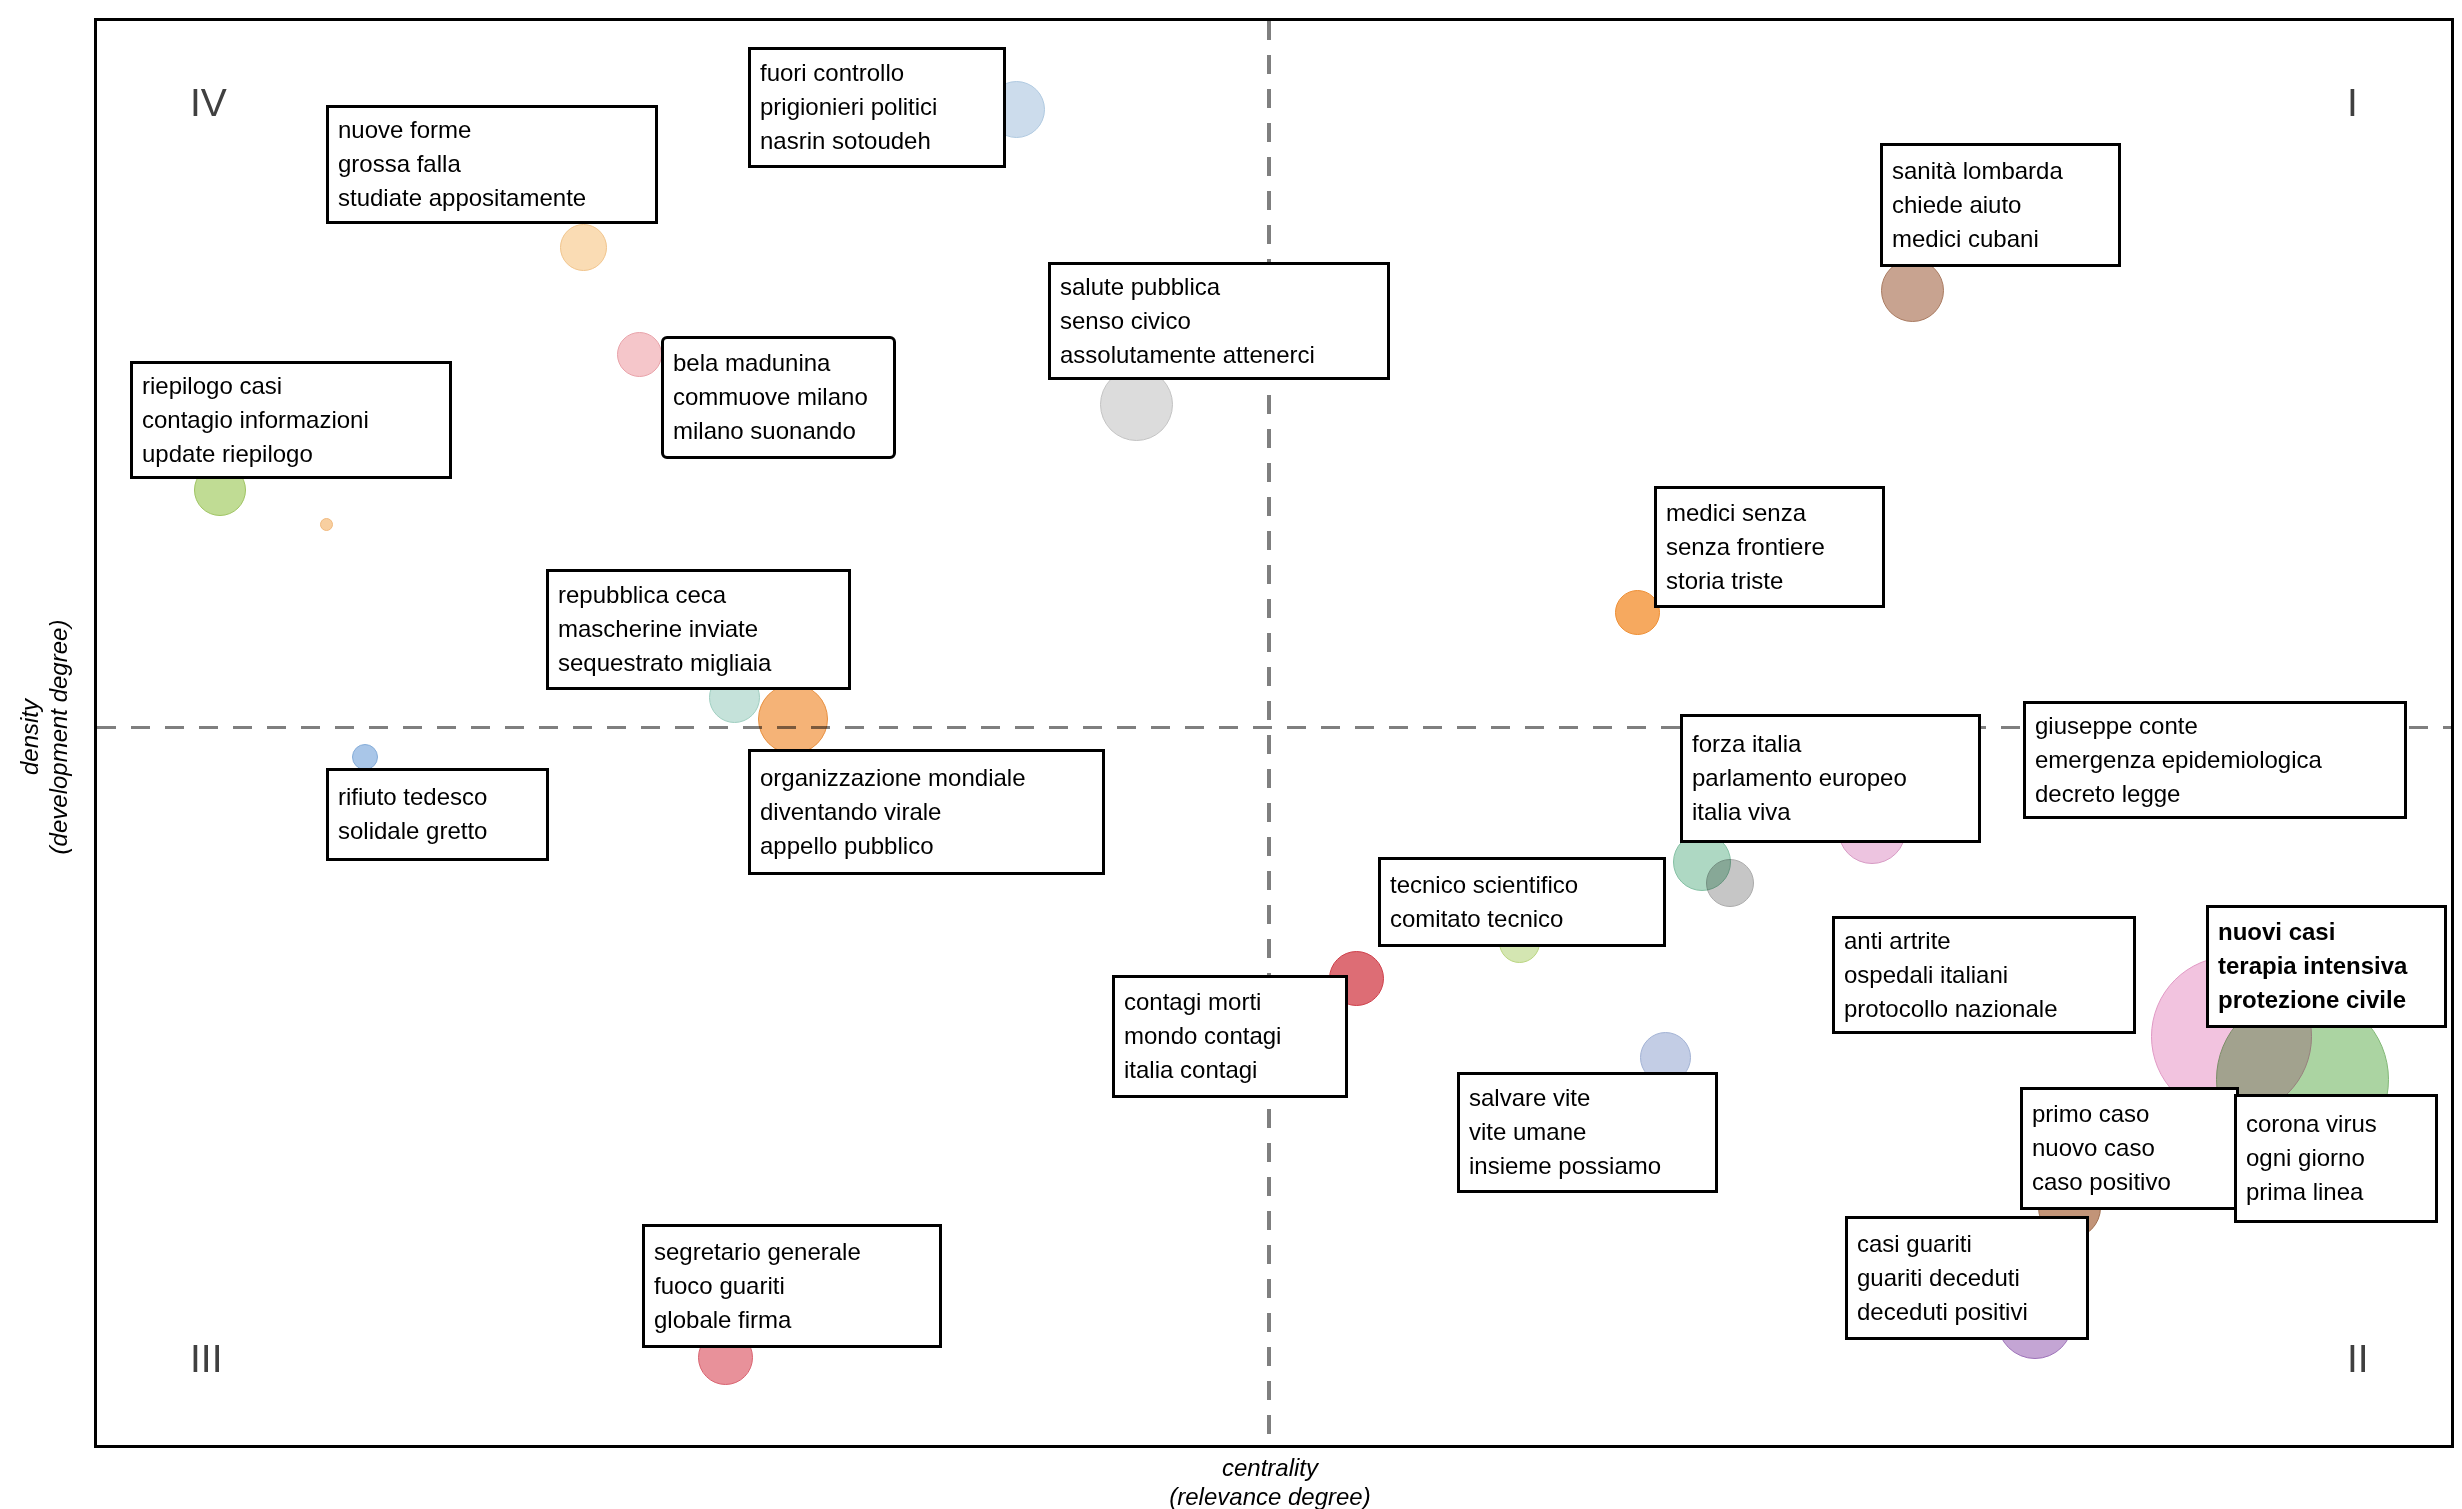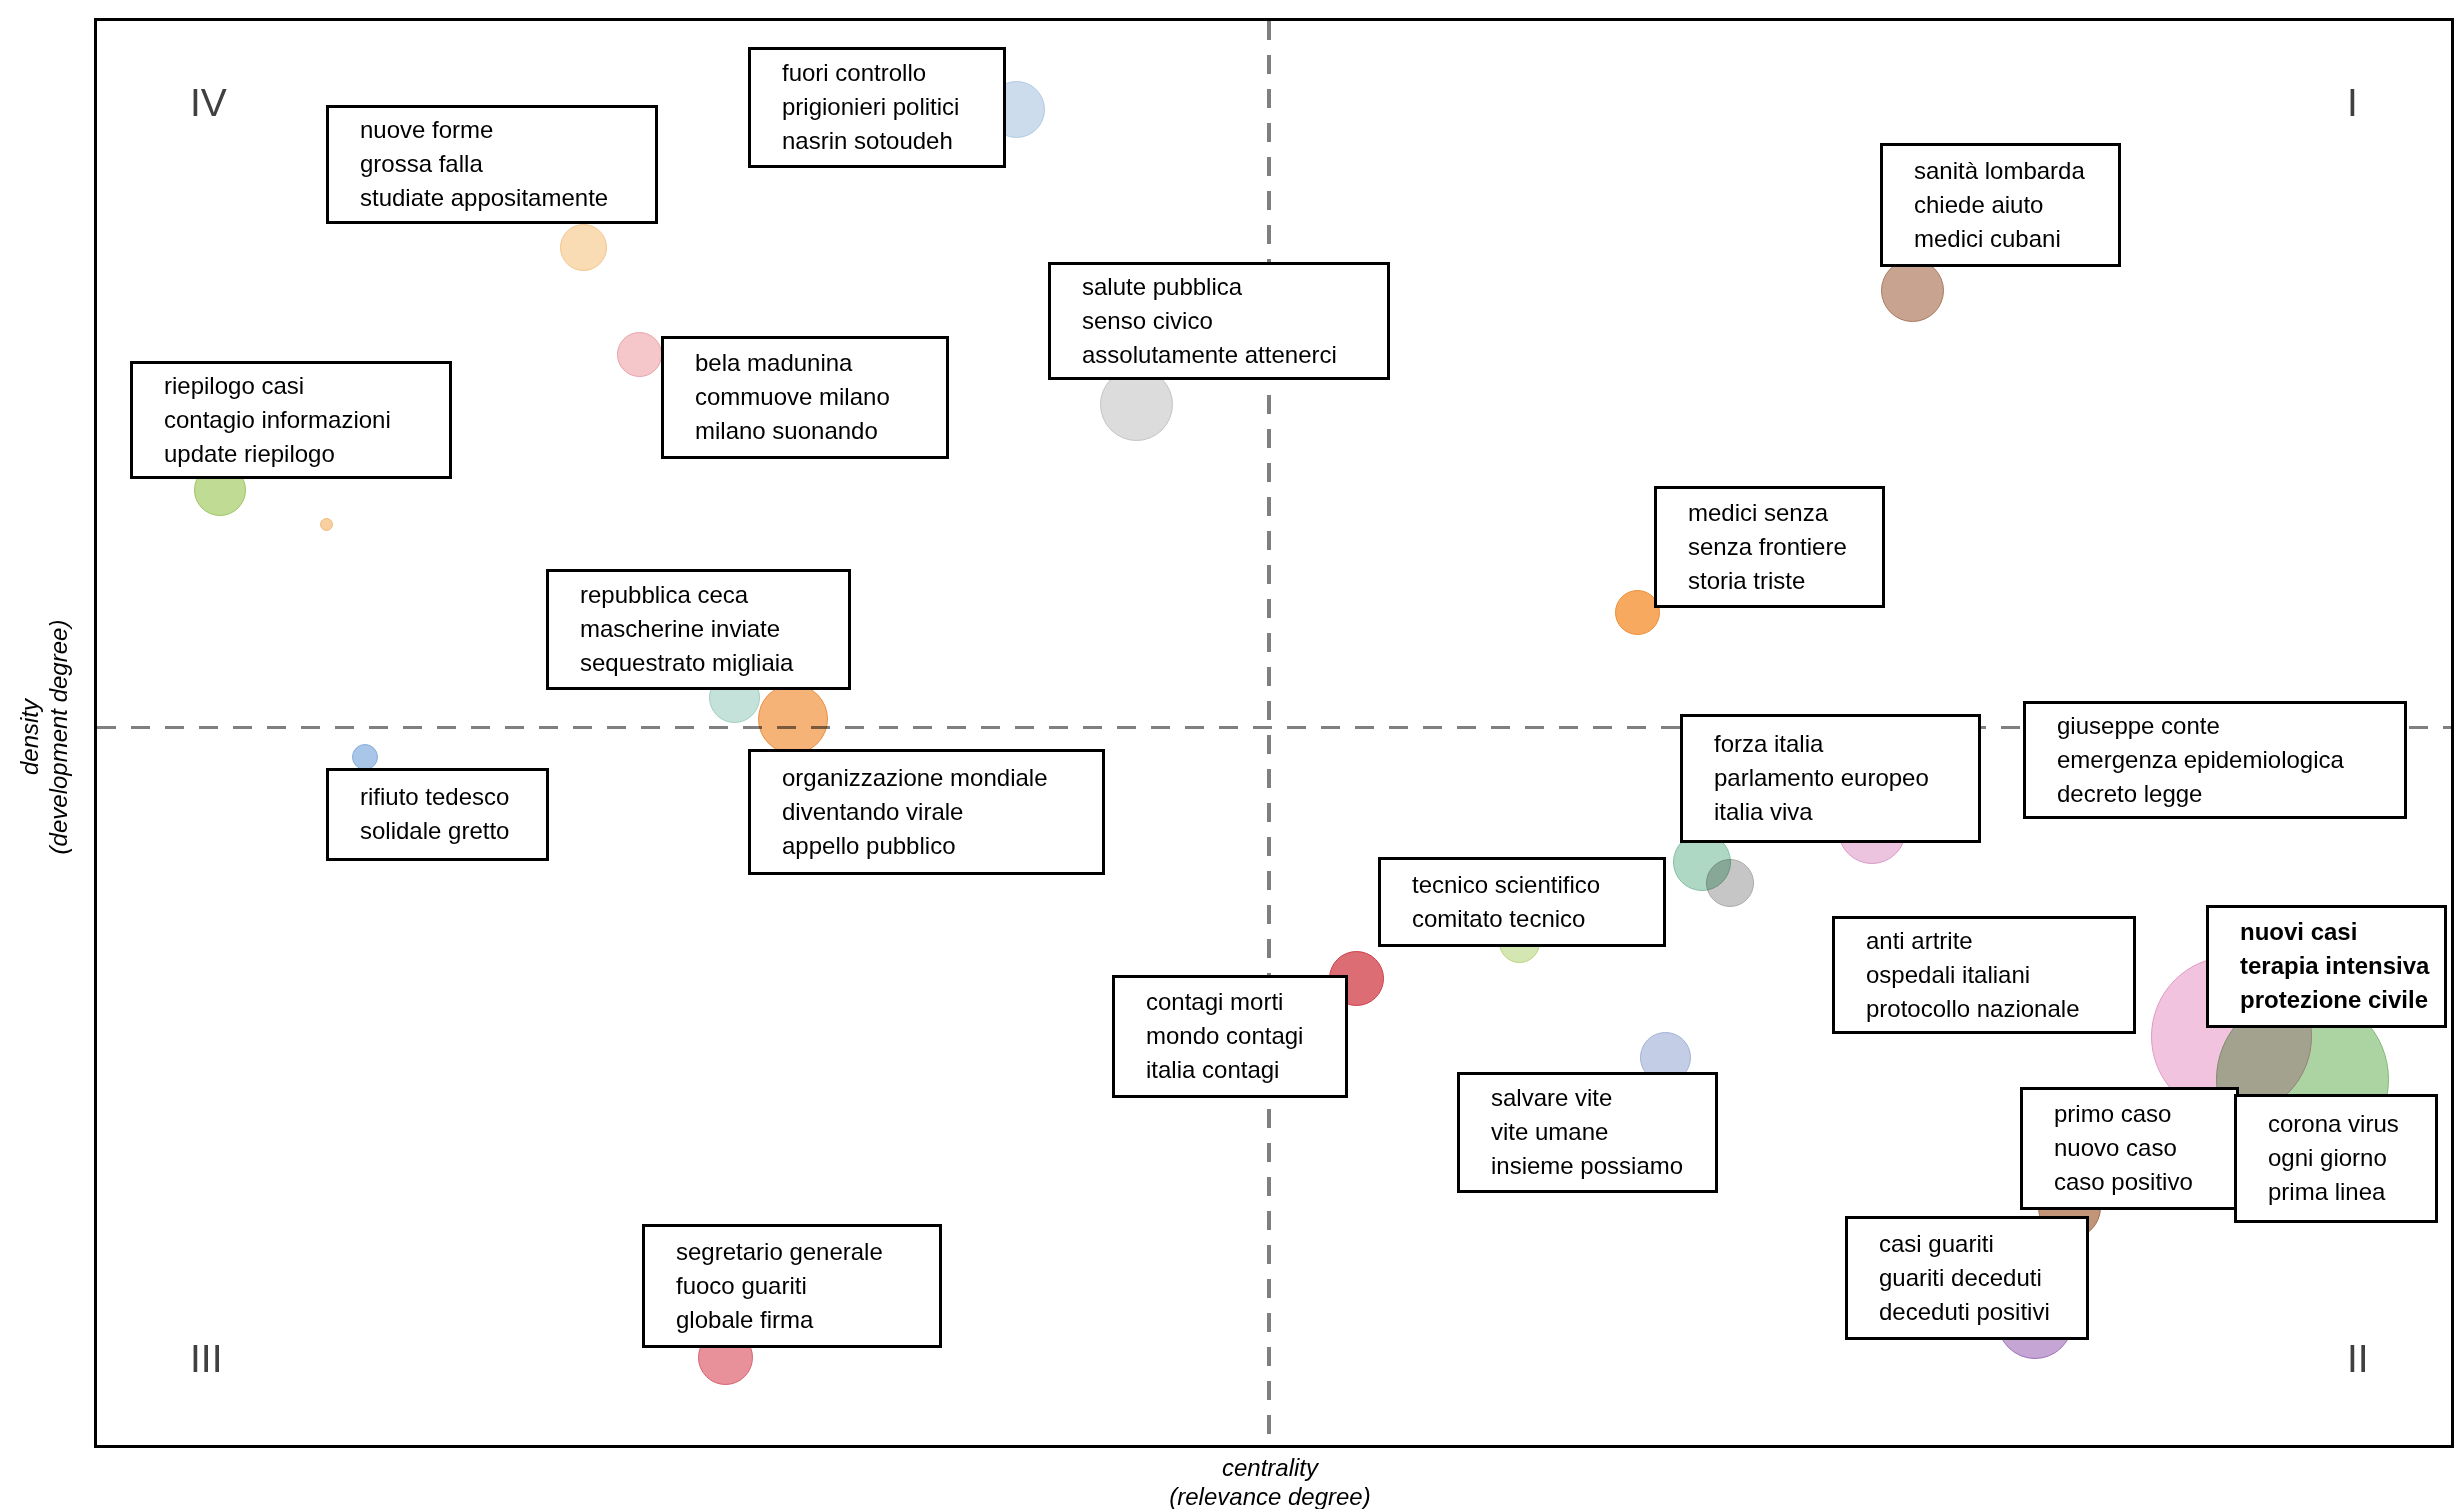--- a/index.html
+++ b/index.html
@@ -8,21 +8,21 @@
   .plot{position:absolute;left:94px;top:17.6px;width:2354px;height:1424px;
         border:3.8px solid #000;background:#fff;}
   .vline{position:absolute;top:0;bottom:0;width:3.8px;z-index:1;
          background:repeating-linear-gradient(180deg,#7f7f7f 0 19px,transparent 19px 34px);}
   .hline{position:absolute;left:0;right:0;height:3.8px;z-index:1;
          background:repeating-linear-gradient(90deg,#7f7f7f 0 19px,transparent 19px 34px);}
   .layer{position:absolute;left:0;top:0;width:100%;height:100%;}
   .bubble{position:absolute;border-radius:50%;mix-blend-mode:multiply;z-index:2;}
   .tbox{position:absolute;background:#ffffff;border:3.1px solid #000;z-index:3;
         display:flex;flex-direction:column;justify-content:center;
-        padding-left:31px;box-sizing:border-box;}
+        padding-left:9px;box-sizing:border-box;}
   .tbox .line{font-size:24px;line-height:34px;white-space:nowrap;}
   .quad{position:absolute;font-size:39px;z-index:4;color:#404040;}
   .xlab{position:absolute;left:1019px;top:1453px;width:502px;text-align:center;
         font-style:italic;font-size:24px;line-height:29px;z-index:4;}
   .ylab{position:absolute;left:-207px;top:708px;width:502px;text-align:center;
         font-style:italic;font-size:24px;line-height:29px;z-index:4;
         transform:rotate(-90deg);transform-origin:center center;}
 </style>
 </head>
 <body>
@@ -69,21 +69,21 @@
       <div class="tbox" style="left: 1783px; top: 122px; width: 241px; height: 124px;">
         <div class="line">sanità lombarda</div>
         <div class="line">chiede aiuto</div>
         <div class="line">medici cubani</div>
       </div>
       <div class="tbox" style="left: 33px; top: 340px; width: 322px; height: 118px;">
         <div class="line">riepilogo casi</div>
         <div class="line">contagio informazioni</div>
         <div class="line">update riepilogo</div>
       </div>
-      <div class="tbox" style="left: 564px; top: 315px; width: 288px; height: 123px;">
+      <div class="tbox" style="left: 564px; top: 315px; width: 235px; height: 123px; border-radius: 6px;">
         <div class="line">bela madunina</div>
         <div class="line">commuove milano</div>
         <div class="line">milano suonando</div>
       </div>
       <div class="tbox" style="left: 951px; top: 241px; width: 342px; height: 118px;">
         <div class="line">salute pubblica</div>
         <div class="line">senso civico</div>
         <div class="line">assolutamente attenerci</div>
       </div>
       <div class="tbox" style="left: 1557px; top: 465px; width: 231px; height: 122px;">

